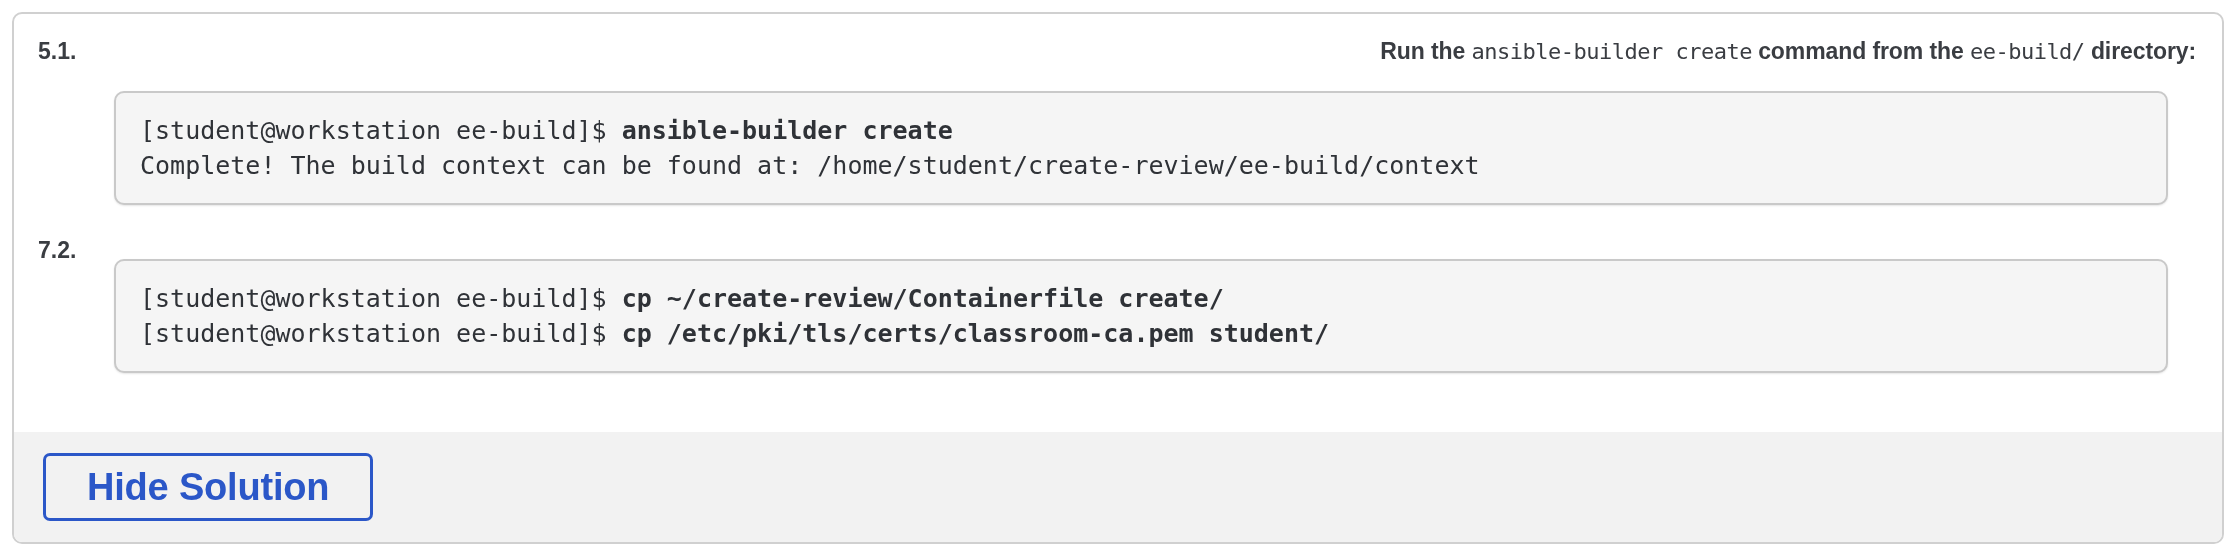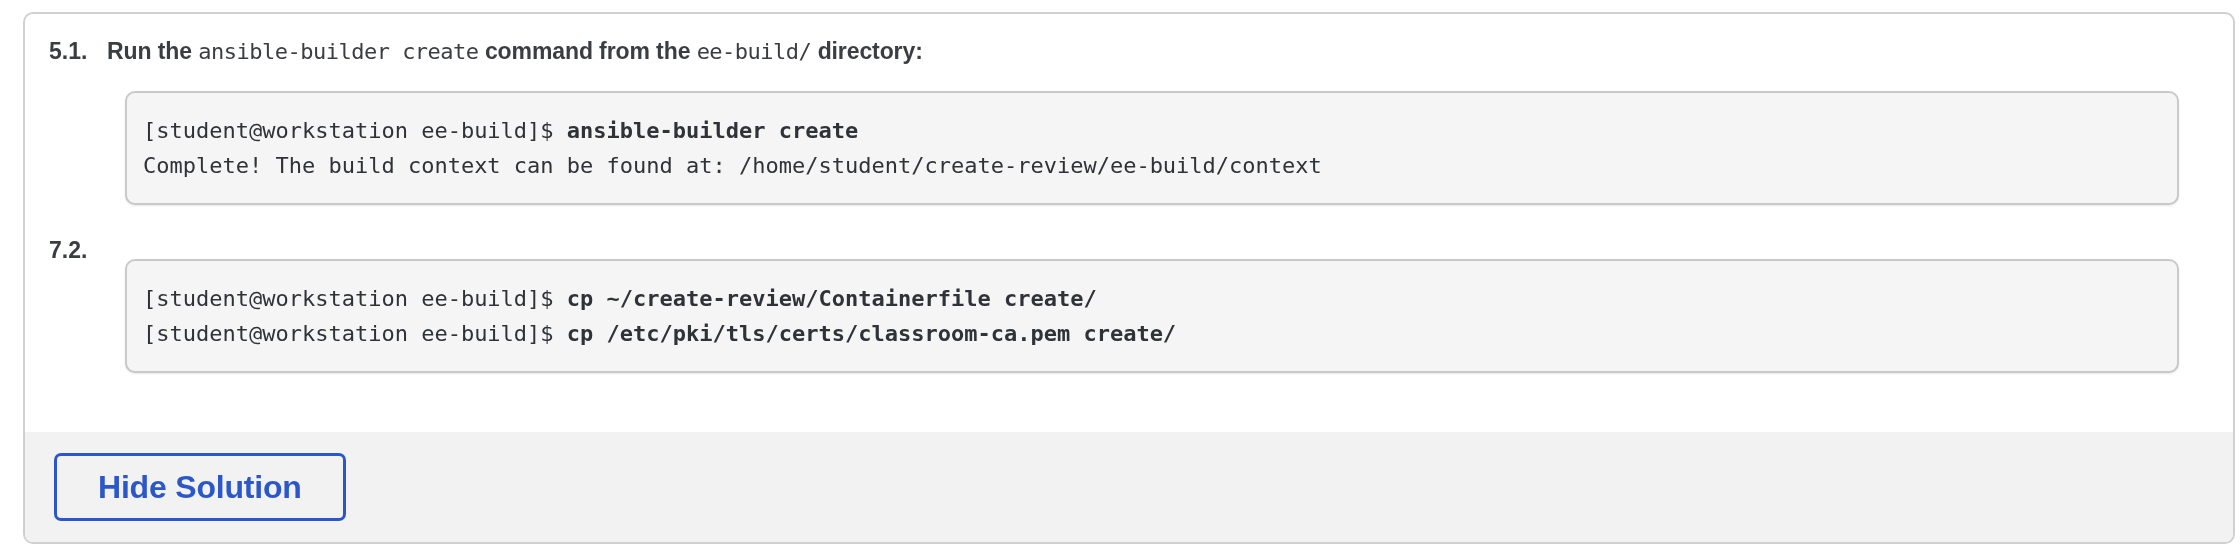--- a/index.html
+++ b/index.html
@@ -6,21 +6,21 @@
     margin: 0;
     padding: 0;
     background: #ffffff;
     width: 2240px;
     height: 560px;
     font-family: "Liberation Sans", sans-serif;
     overflow: hidden;
   }
   .solution-panel {
     position: absolute;
-    left: 23px;
+    left: 12px;
     top: 12px;
     width: 2212px;
     height: 532px;
     background: #ffffff;
     border: 2px solid #d0d0d0;
     border-radius: 10px;
     overflow: hidden;
     display: flex;
     flex-direction: column;
     box-sizing: border-box;
@@ -42,55 +42,56 @@
   }
   .step-body { flex: 1 1 auto; min-width: 0; }
   .instruction {
     margin: 0;
     font-size: 23px;
     font-weight: 600;
     color: #3a3d42;
     line-height: 30px;
     letter-spacing: -0.1px;
     white-space: nowrap;
+    text-align: right;
   }
   .instruction .mono {
     font-family: "DejaVu Sans Mono", "Liberation Mono", monospace;
     font-weight: 400;
     font-size: 22px;
     letter-spacing: -0.5px;
   }
   .terminal {
     margin: 24px 28px 30px 18px;
     background: #f5f5f5;
     border: 2px solid #c9c9c9;
     border-radius: 10px;
-    padding: 20px 16px;
+    padding: 20px 24px;
     font-family: "DejaVu Sans Mono", "Liberation Mono", monospace;
-    font-size: 22px;
+    font-size: 25px;
     line-height: 35px;
     color: #2f3237;
     box-shadow: 0 1px 2px rgba(0,0,0,0.10);
     white-space: pre;
     overflow: hidden;
   }
   .terminal .cmd { font-weight: bold; }
   .panel-footer {
     flex: 0 0 auto;
     background: #f2f2f2;
     padding: 21px 0 21px 29px;
   }
   .hide-solution-button {
     display: inline-block;
     background: transparent;
     border: 3px solid #2b57c8;
     border-radius: 7px;
     color: #2b57c8;
     font-family: "Liberation Sans", sans-serif;
-    font-size: 32px;
+    font-size: 38px;
     font-weight: 600;
     line-height: 28px;
     padding: 17px 41px;
     cursor: pointer;
     letter-spacing: -0.2px;
   }
 </style>
 </head>
 <body>
 
@@ -101,20 +102,20 @@
         <div class="step-body">
           <p class="instruction"><span class="sans">Run the </span><span class="mono">ansible-builder create</span><span class="sans"> command from the </span><span class="mono">ee-build/</span><span class="sans"> directory:</span></p>
           <pre class="terminal"><span class="plain">[student@workstation ee-build]$ </span><span class="cmd">ansible-builder create</span>
 <span class="plain">Complete! The build context can be found at: /home/student/create-review/ee-build/context</span></pre>
         </div>
       </div>
       <div class="step">
         <div class="step-number">7.2.</div>
         <div class="step-body">
           <pre class="terminal"><span class="plain">[student@workstation ee-build]$ </span><span class="cmd">cp ~/create-review/Containerfile create/</span>
-<span class="plain">[student@workstation ee-build]$ </span><span class="cmd">cp /etc/pki/tls/certs/classroom-ca.pem create/</span></pre>
+<span class="plain">[student@workstation ee-build]$ </span><span class="cmd">cp /etc/pki/tls/certs/classroom-ca.pem student/</span></pre>
         </div>
       </div>
     </div>
   <div class="panel-footer">
     <button class="hide-solution-button">Hide Solution</button>
   </div>
 </div>
 
 </body></html>

